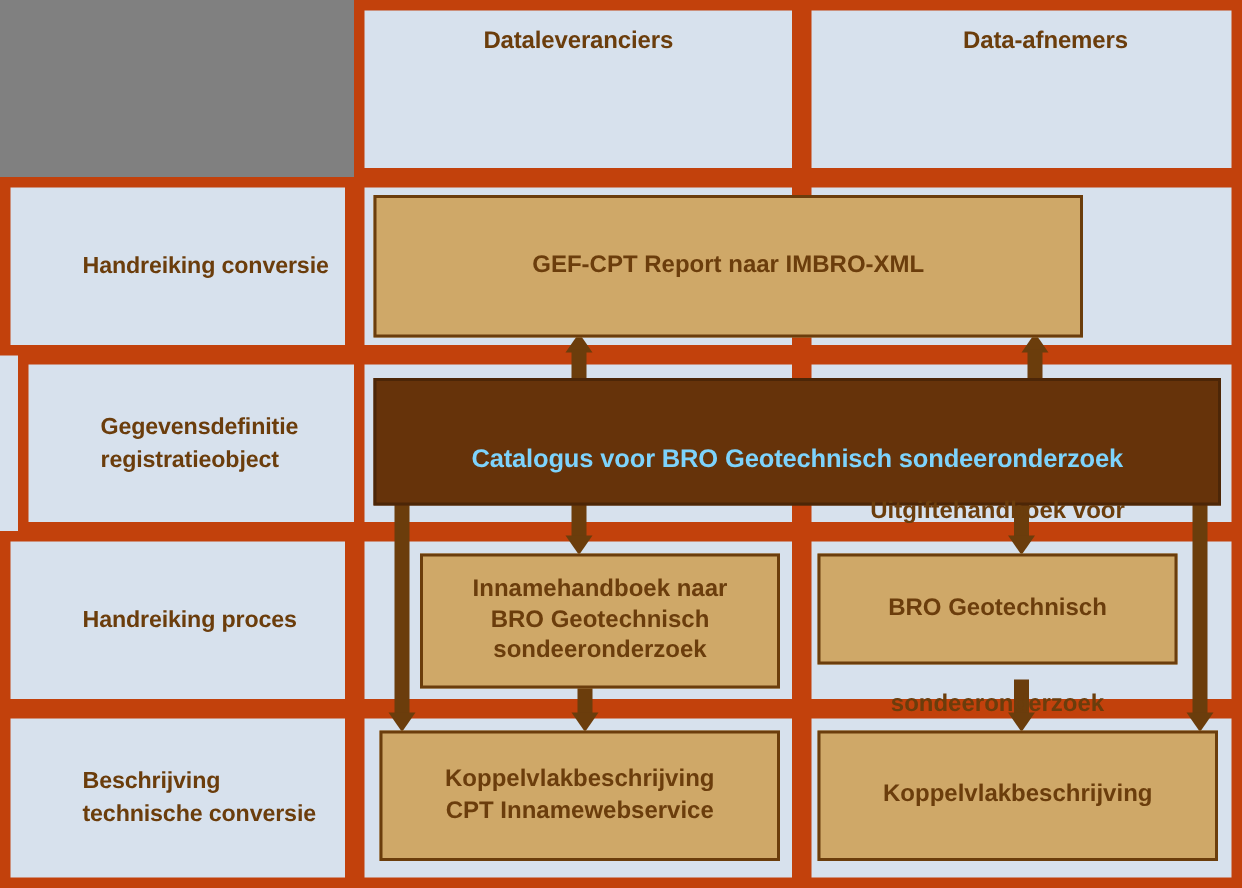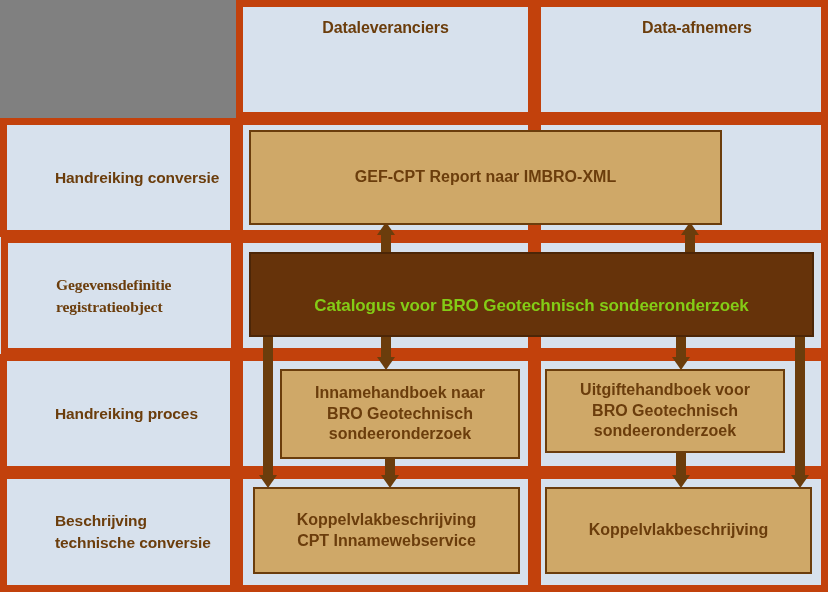--- a/index.html
+++ b/index.html
@@ -111,21 +111,21 @@
   }
   .box.tan span {
     color: #6b3d0c;
     font-weight: bold;
   }
   .box.dark {
     background: #66330a;
     border: 2px solid #4c2607;
   }
   .box.dark span {
-    color: #84cc16;
+    color: #7dd3fc;
     font-weight: bold;
     font-size: 17px;
     letter-spacing: -0.1px;
     margin-top: 24px;
   }
   .fs16 { font-size: 16px; }
 </style>
 </head>
 <body>
 
@@ -140,21 +140,21 @@
   <div class="cell colhead" style="left:534px; top:0px; width:294px; height:119px;padding-left:32px;">
     <span>Data-afnemers</span>
   </div>
 
   <div class="cell rowlabel" style="left:0px; top:118px; width:237px; height:119px;">
     <span>Handreiking conversie</span>
   </div>
   <div class="cell" style="left:236px; top:118px; width:299px; height:119px;"></div>
   <div class="cell" style="left:534px; top:118px; width:294px; height:119px;"></div>
 
-  <div class="cell rowlabel" style="left:1px; top:236px; width:237px; height:119px;font-family:Liberation Serif, serif;">
+  <div class="cell rowlabel" style="left:12px; top:236px; width:237px; height:119px;">
     <span>Gegevensdefinitie registratieobject</span>
   </div>
   <div class="cell" style="left:236px; top:236px; width:299px; height:119px;"></div>
   <div class="cell" style="left:534px; top:236px; width:294px; height:119px;"></div>
 
   <div class="cell rowlabel" style="left:0px; top:354px; width:237px; height:119px;">
     <span>Handreiking proces</span>
   </div>
   <div class="cell" style="left:236px; top:354px; width:299px; height:119px;"></div>
   <div class="cell" style="left:534px; top:354px; width:294px; height:119px;"></div>
@@ -208,21 +208,21 @@
   <div class="box dark" style="left:249px; top:252px; width:565px; height:85px;">
     <span>Catalogus voor BRO Geotechnisch sondeeronderzoek</span>
   </div>
 
   <div class="box tan" style="left:280px; top:369px; width:240px; height:90px; flex-direction:column;">
     <span class="fs16">Innamehandboek naar</span>
     <span class="fs16">BRO Geotechnisch</span>
     <span class="fs16">sondeeronderzoek</span>
   </div>
 
-  <div class="box tan" style="left:545px; top:369px; width:240px; height:84px; flex-direction:column;">
+  <div class="box tan" style="left:545px; top:369px; width:240px; height:74px; flex-direction:column;gap:44px;">
     <span class="fs16">Uitgiftehandboek voor</span>
     <span class="fs16">BRO Geotechnisch</span>
     <span class="fs16">sondeeronderzoek</span>
   </div>
 
   <div class="box tan" style="left:253px; top:487px; width:267px; height:87px; flex-direction:column;">
     <span class="fs16">Koppelvlakbeschrijving</span>
     <span class="fs16">CPT Innamewebservice</span>
   </div>
 

